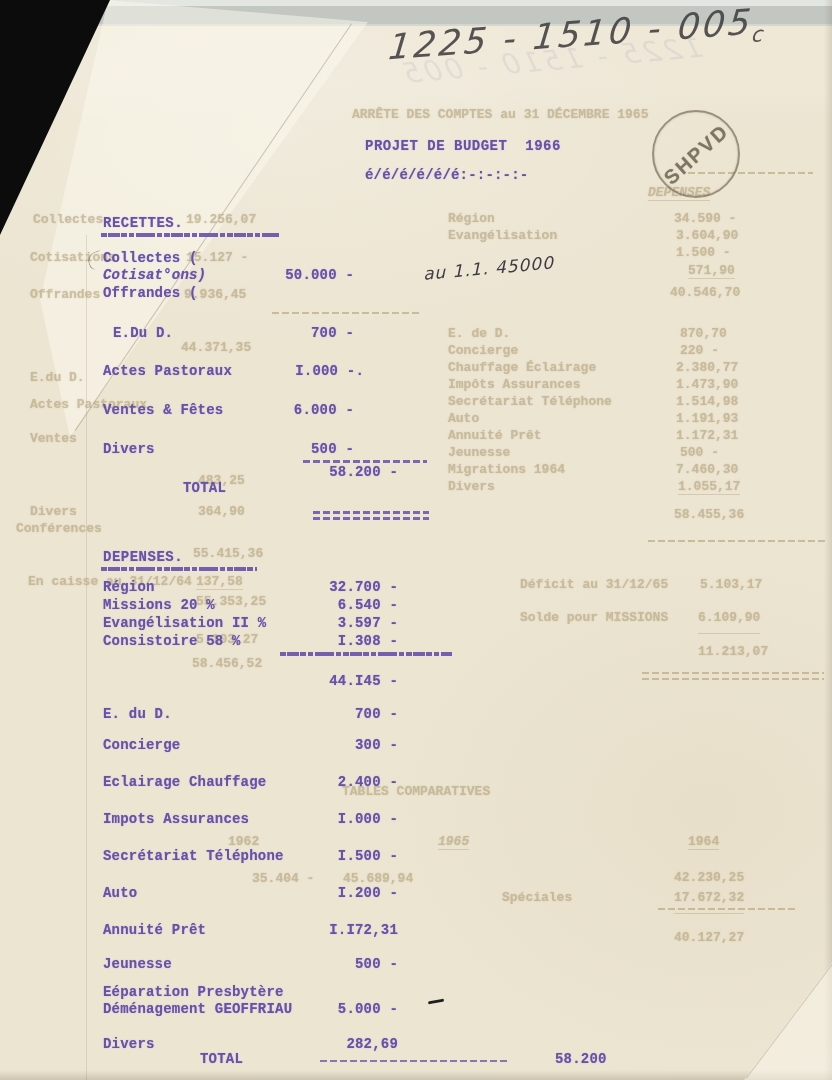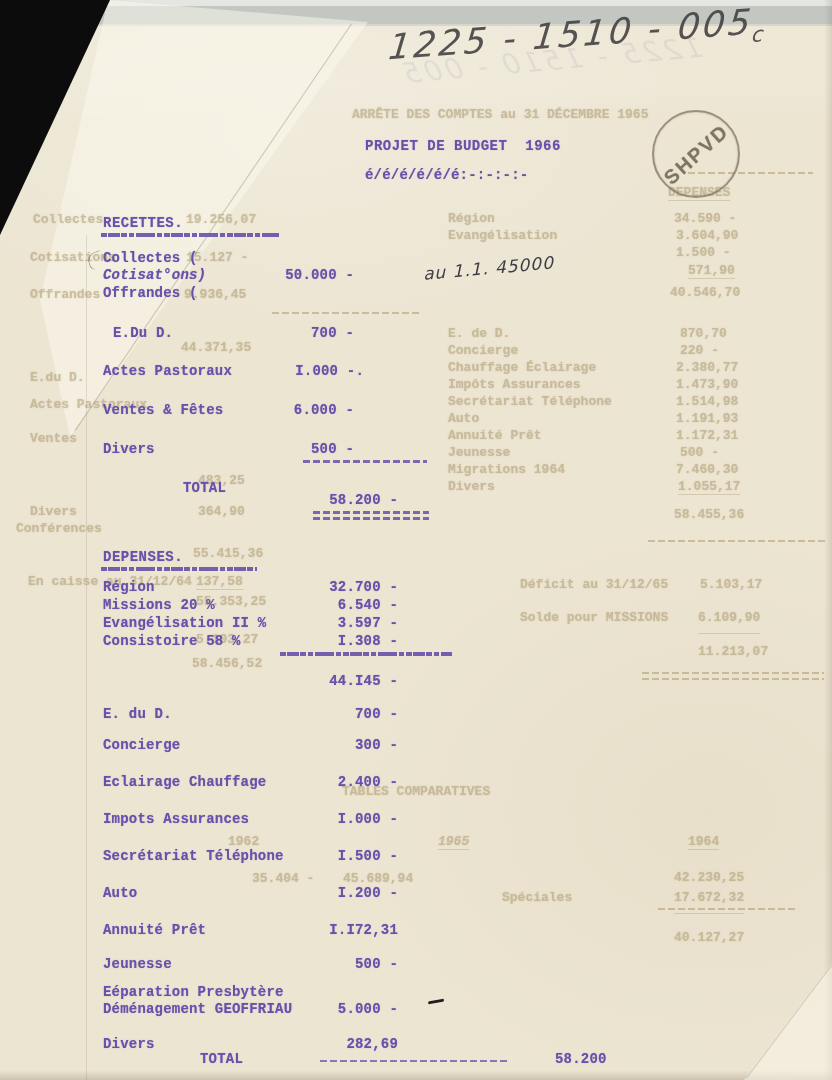--- a/index.html
+++ b/index.html
@@ -112,21 +112,21 @@
       <span class="ghost" style="left: 16px; top: 473px; margin-top: 48px;">Conférences</span>
       <span class="ghost" style="left: 198px; top: 473px;">483,25</span>
       <span class="ghost" style="left: 30px; top: 504px;">Divers</span>
       <span class="ghost" style="left: 198px; top: 504px;">364,90</span>
       <span class="ghost" style="left: 193px; top: 546px;">55.415,36</span>
       <span class="ghost" style="left: 28px; top: 574px;">En caisse au 31/12/64</span>
       <span class="ghost u1" style="left: 196px; top: 574px;">137,58</span>
       <span class="ghost" style="left: 196px; top: 594px;">55.353,25</span>
       <span class="ghost" style="left: 196px; top: 632px;">5.103,27</span>
       <span class="ghost" style="left: 192px; top: 656px;">58.456,52</span>
-      <span class="ghost u1" style="left: 668px; top: 185px;">DEPENSES</span>
+      <span class="ghost u1" style="left: 648px; top: 185px; font-style: italic;">DEPENSES</span>
       <span class="ghost" style="left: 448px; top: 211px;">Région</span>
       <span class="ghost" style="left: 674px; top: 211px;">34.590 -</span>
       <span class="ghost" style="left: 448px; top: 228px;">Evangélisation</span>
       <span class="ghost" style="left: 676px; top: 228px;">3.604,90</span>
       <span class="ghost" style="left: 676px; top: 245px;">1.500 -</span>
       <span class="ghost u1" style="left: 688px; top: 263px;">571,90</span>
       <span class="ghost" style="left: 670px; top: 285px;">40.546,70</span>
       <span class="ghost" style="left: 448px; top: 326px;">E. de D.</span>
       <span class="ghost" style="left: 680px; top: 326px;">870,70</span>
       <span class="ghost" style="left: 448px; top: 343px;">Concierge</span>
@@ -195,21 +195,21 @@
   <div class="t amt rec-amt" style="top:325px;">700 -</div>
   <div class="t lab" style="top:363px;">Actes Pastoraux</div>
   <div class="t amt rec-amt" style="top:363px;left:246px;">I.000 -.</div>
   <div class="t lab" style="top:402px;">Ventes &amp; Fêtes</div>
   <div class="t amt rec-amt" style="top:402px;">6.000 -</div>
   <div class="t lab" style="top:441px;">Divers</div>
   <div class="t amt rec-amt" style="top:441px;">500 -</div>
 
   <div class="dash" style="left:303px;top:460px;width:124px;"></div>
   <div class="t" style="left:183px;top:480px;">TOTAL</div>
-  <div class="t amt" style="left:280px;width:118px;top:492px;">58.200 -</div>
+  <div class="t amt" style="left:280px;width:118px;top:464px;">58.200 -</div>
   <div class="dash" style="left:313px;top:511px;width:116px;"></div>
   <div class="dash" style="left:313px;top:517px;width:116px;"></div>
 
   <div class="t heading" style="left:103px;top:549px;">DEPENSES.</div>
   <div class="uline" style="left:101px;top:567px;width:156px;"></div>
 
   <div class="t lab" style="top:579px;">Région</div>
   <div class="t amt dep-amt" style="top:579px;">32.700 -</div>
   <div class="t lab" style="top:597px;">Missions 20 %</div>
   <div class="t amt dep-amt" style="top:597px;">6.540 -</div>

